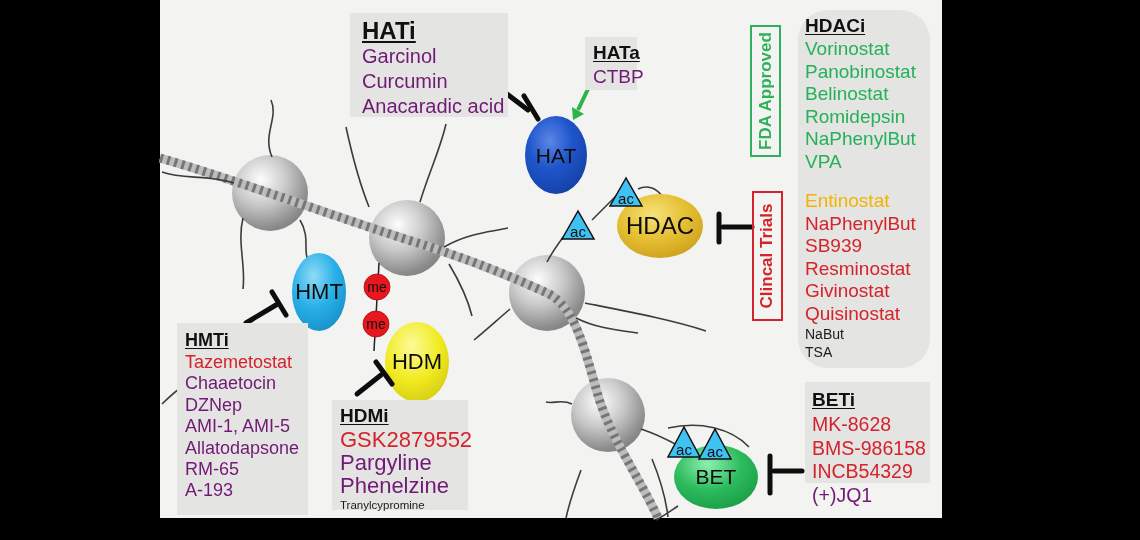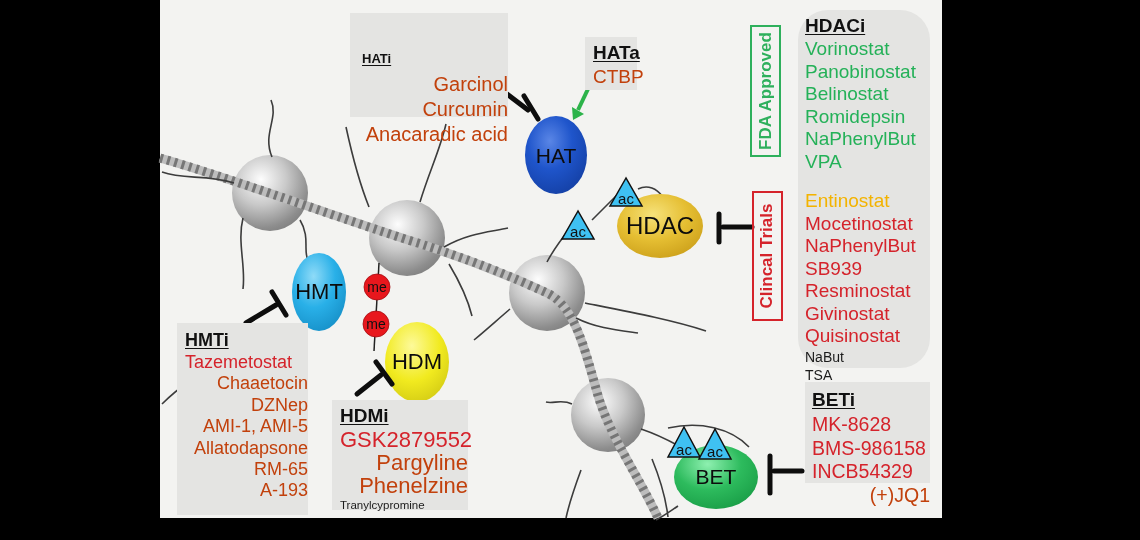--- a/index.html
+++ b/index.html
@@ -3,27 +3,27 @@
 <meta charset="utf-8">
 <style>
   html,body{margin:0;padding:0;background:#000;}
   #stage{position:relative;width:1140px;height:540px;background:#000;overflow:hidden;
          font-family:"Liberation Sans", sans-serif;}
   #slide{position:absolute;left:160px;top:0;width:782px;height:518px;background:#f3f3f1;}
   #overlay{position:absolute;left:0;top:0;z-index:2;}
   .gbox{position:absolute;z-index:3;background:#e4e4e2;box-sizing:border-box;}
   .bx-head span{font-weight:bold;text-decoration:underline;text-underline-offset:2px;color:#111;}
   .bx-item,.bx-head{white-space:nowrap;}
-  .c-black{color:#c2410c;text-align:right;}
+  .c-black{color:#701a75;}
   .c-green{color:#24b158;}
   .c-amber{color:#f3b300;margin-top:17px;}
   .c-red{color:#d5232b;}
   
   .box-hati{left:350px;top:13px;width:158px;height:104px;padding:4px 0 0 12px;}
-  .box-hati .bx-head{font-size:13px;line-height:27px;margin-top:28px;}
+  .box-hati .bx-head{font-size:24px;line-height:27px;}
   .box-hati .bx-item{font-size:20px;line-height:25px;}
   
   .box-hata{left:585px;top:37px;width:52px;height:53px;padding:3px 0 0 8px;}
   .box-hata .bx-head{font-size:19px;line-height:25px;}
   .box-hata .bx-item{font-size:19px;line-height:24px;}
   
   .box-hdaci{left:798px;top:10px;width:132px;height:358px;padding:4px 0 0 7px;border-radius:30px;}
   .box-hdaci .bx-head{font-size:19px;line-height:24px;}
   .box-hdaci .bx-item{font-size:19px;line-height:22.5px;}
   .box-hdaci .bx-item-sm{font-size:14px;line-height:18px;color:#1b1b1b;}
@@ -203,21 +203,20 @@
 
   <div class="gbox box-hdaci">
     <div class="bx-head"><span>HDACi</span></div>
     <div class="bx-item c-green">Vorinostat</div>
     <div class="bx-item c-green">Panobinostat</div>
     <div class="bx-item c-green">Belinostat</div>
     <div class="bx-item c-green">Romidepsin</div>
     <div class="bx-item c-green">NaPhenylBut</div>
     <div class="bx-item c-green">VPA</div>
     <div class="bx-item c-amber">Entinostat</div>
-    <div class="bx-item c-red">Mocetinostat</div>
     <div class="bx-item c-red">NaPhenylBut</div>
     <div class="bx-item c-red">SB939</div>
     <div class="bx-item c-red">Resminostat</div>
     <div class="bx-item c-red">Givinostat</div>
     <div class="bx-item c-red">Quisinostat</div>
     <div class="bx-item-sm">NaBut</div>
     <div class="bx-item-sm">TSA</div>
   </div>
 
   <div class="gbox box-hmti">

